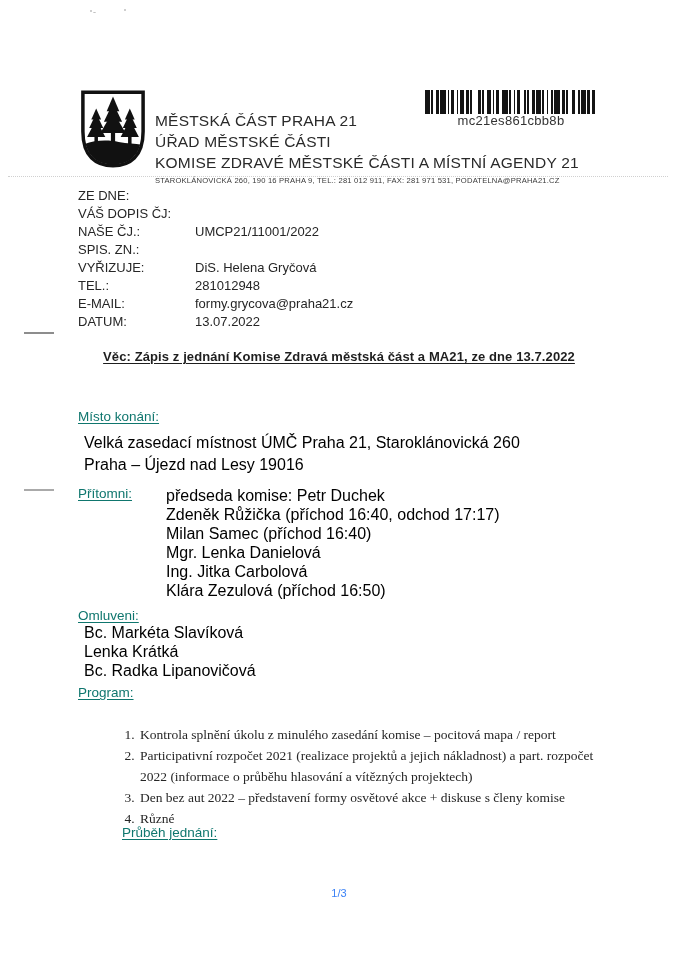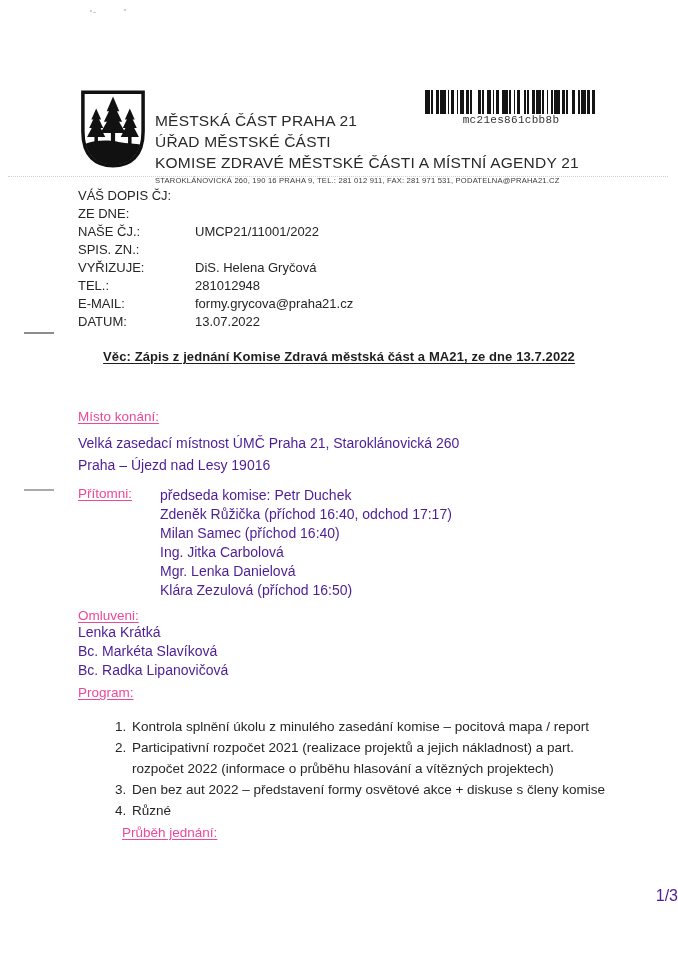--- a/index.html
+++ b/index.html
@@ -27,21 +27,21 @@
 
   
   .header-text { position:absolute; top:86px; left:155px; width:450px;margin-top:24px; }
   .org-line { font-size:15.5px; line-height:21px; color:#2a2a2a; letter-spacing:.2px; white-space:nowrap; }
   .org-address { font-size:7.6px; line-height:10px; margin-top:3px; color:#3a3a3a; letter-spacing:.2px; white-space:nowrap; }
 
   
   .barcode-wrap { position:absolute; top:90px; left:425px; width:172px; }
   .bars { display:flex; height:24px; align-items:stretch; }
   .bar { display:block; height:100%; flex:0 0 auto; }
-  .bc-text { font-size:11px; line-height:11px; text-align:center; color:#333; margin-top:1px; letter-spacing:.3px;font-family:Liberation Mono, monospace; }
+  .bc-text { font-size:13px; line-height:11px; text-align:center; color:#333; margin-top:1px; letter-spacing:.3px; }
 
   
   .dotted-rule { position:absolute; top:176px; left:8px; width:660px; border-top:1px dotted #aaa; opacity:.55; }
 
   
   .meta { position:absolute; top:187px; left:78px; width:420px; }
   .meta-row { display:flex; height:18px; }
   .meta-label { width:117px; font-size:13px; line-height:18px; flex:0 0 auto; }
   .meta-value { font-size:13px; line-height:18px; }
 
@@ -51,42 +51,42 @@
   .fold-2 { top:489px; opacity:.75; }
 
   
   .subject {
     position:absolute; top:349px; left:0; width:100%;
     text-align:center; font-size:13px; font-weight:bold;
     text-decoration:underline; text-underline-offset:2px;
     color:#1e1e1e; letter-spacing:.1px;
   }
 
-  .heading { font-size:13.5px; text-decoration:underline; text-underline-offset:2px; color:#ec4899; }
-  .body-line { font-size:14px; line-height:22px; color:#4c1d95; }
+  .heading { font-size:13.5px; text-decoration:underline; text-underline-offset:2px; color:#0f766e; }
+  .body-line { font-size:16px; line-height:22px; color:#000000;margin-left:6px; }
   .name-line { line-height:19px; }
 
   .venue-heading { position:absolute; top:409px; left:78px; }
   .venue-lines { position:absolute; top:432px; left:78px; width:480px; }
 
   .two-col { position:absolute; left:78px; display:flex; }
   .two-col .col-head { width:82px; flex:0 0 auto; }
   .attendees { top:486px; }
   .excused { top:608px;flex-direction:column; }
 
   .program-heading { position:absolute; top:685px; left:78px; }
   .program-list {
     position:absolute; top:708px; left:78px; width:524px;
-    padding-left:44px; margin:8px;
+    padding-left:44px; margin:16px;font-family:Liberation Serif, serif;
   }
   .program-item { font-size:13.5px; line-height:21px; color:#262626; padding-left:2px; }
 
   .proceedings { position:absolute; top:825px; left:78px;margin-left:44px; }
 
-  .pageno { position:absolute; top:887px; left:0; width:100%; text-align:right; font-size:16px; color:#4c1d95; }
+  .pageno { position:absolute; top:887px; left:0; width:100%; text-align:center; font-size:11px; color:#3b82f6; }
 </style>
 </head>
 <body>
 
 <div class="page">
 
   <div class="specks">
       <i></i>
       <i></i>
       <i></i>
@@ -197,25 +197,25 @@
         <span class="bar" style="width:1.5px;background:#ffffff"></span>
         <span class="bar" style="width:3.0px;background:#141414"></span>
       </div>
     <div class="bc-text">mc21es861cbb8b</div>
   </div>
 
   <div class="dotted-rule"></div>
 
   <div class="meta">
       <div class="meta-row">
+        <span class="meta-label">ZE DNE:</span>
+        <span class="meta-value"></span>
+      </div>
+      <div class="meta-row">
         <span class="meta-label">VÁŠ DOPIS ČJ:</span>
-        <span class="meta-value"></span>
-      </div>
-      <div class="meta-row">
-        <span class="meta-label">ZE DNE:</span>
         <span class="meta-value"></span>
       </div>
       <div class="meta-row">
         <span class="meta-label">NAŠE ČJ.:</span>
         <span class="meta-value">UMCP21/11001/2022</span>
       </div>
       <div class="meta-row">
         <span class="meta-label">SPIS. ZN.:</span>
         <span class="meta-value"></span>
       </div>
@@ -247,31 +247,31 @@
       <div class="body-line">Velká zasedací místnost ÚMČ Praha 21, Staroklánovická 260</div>
       <div class="body-line">Praha – Újezd nad Lesy 19016</div>
     </div>
 
   <div class="two-col attendees">
     <div class="heading col-head">Přítomni:</div>
     <div class="names">
         <div class="body-line name-line">předseda komise: Petr Duchek</div>
         <div class="body-line name-line">Zdeněk Růžička (příchod 16:40, odchod 17:17)</div>
         <div class="body-line name-line">Milan Samec (příchod 16:40)</div>
+        <div class="body-line name-line">Mgr. Lenka Danielová</div>
         <div class="body-line name-line">Ing. Jitka Carbolová</div>
-        <div class="body-line name-line">Mgr. Lenka Danielová</div>
         <div class="body-line name-line">Klára Zezulová (příchod 16:50)</div>
       </div>
   </div>
 
   <div class="two-col excused">
     <div class="heading col-head">Omluveni:</div>
     <div class="names">
+        <div class="body-line name-line">Bc. Markéta Slavíková</div>
         <div class="body-line name-line">Lenka Krátká</div>
-        <div class="body-line name-line">Bc. Markéta Slavíková</div>
         <div class="body-line name-line">Bc. Radka Lipanovičová</div>
       </div>
   </div>
 
   <div class="heading program-heading">Program:</div>
   <ol class="program-list">
       <li class="program-item">Kontrola splnění úkolu z minulého zasedání komise – pocitová mapa / report</li>
       <li class="program-item">Participativní rozpočet 2021 (realizace projektů a jejich nákladnost) a part. rozpočet 2022 (informace o průběhu hlasování a vítězných projektech)</li>
       <li class="program-item">Den bez aut 2022 – představení formy osvětové akce + diskuse s členy komise</li>
       <li class="program-item">Různé</li>

